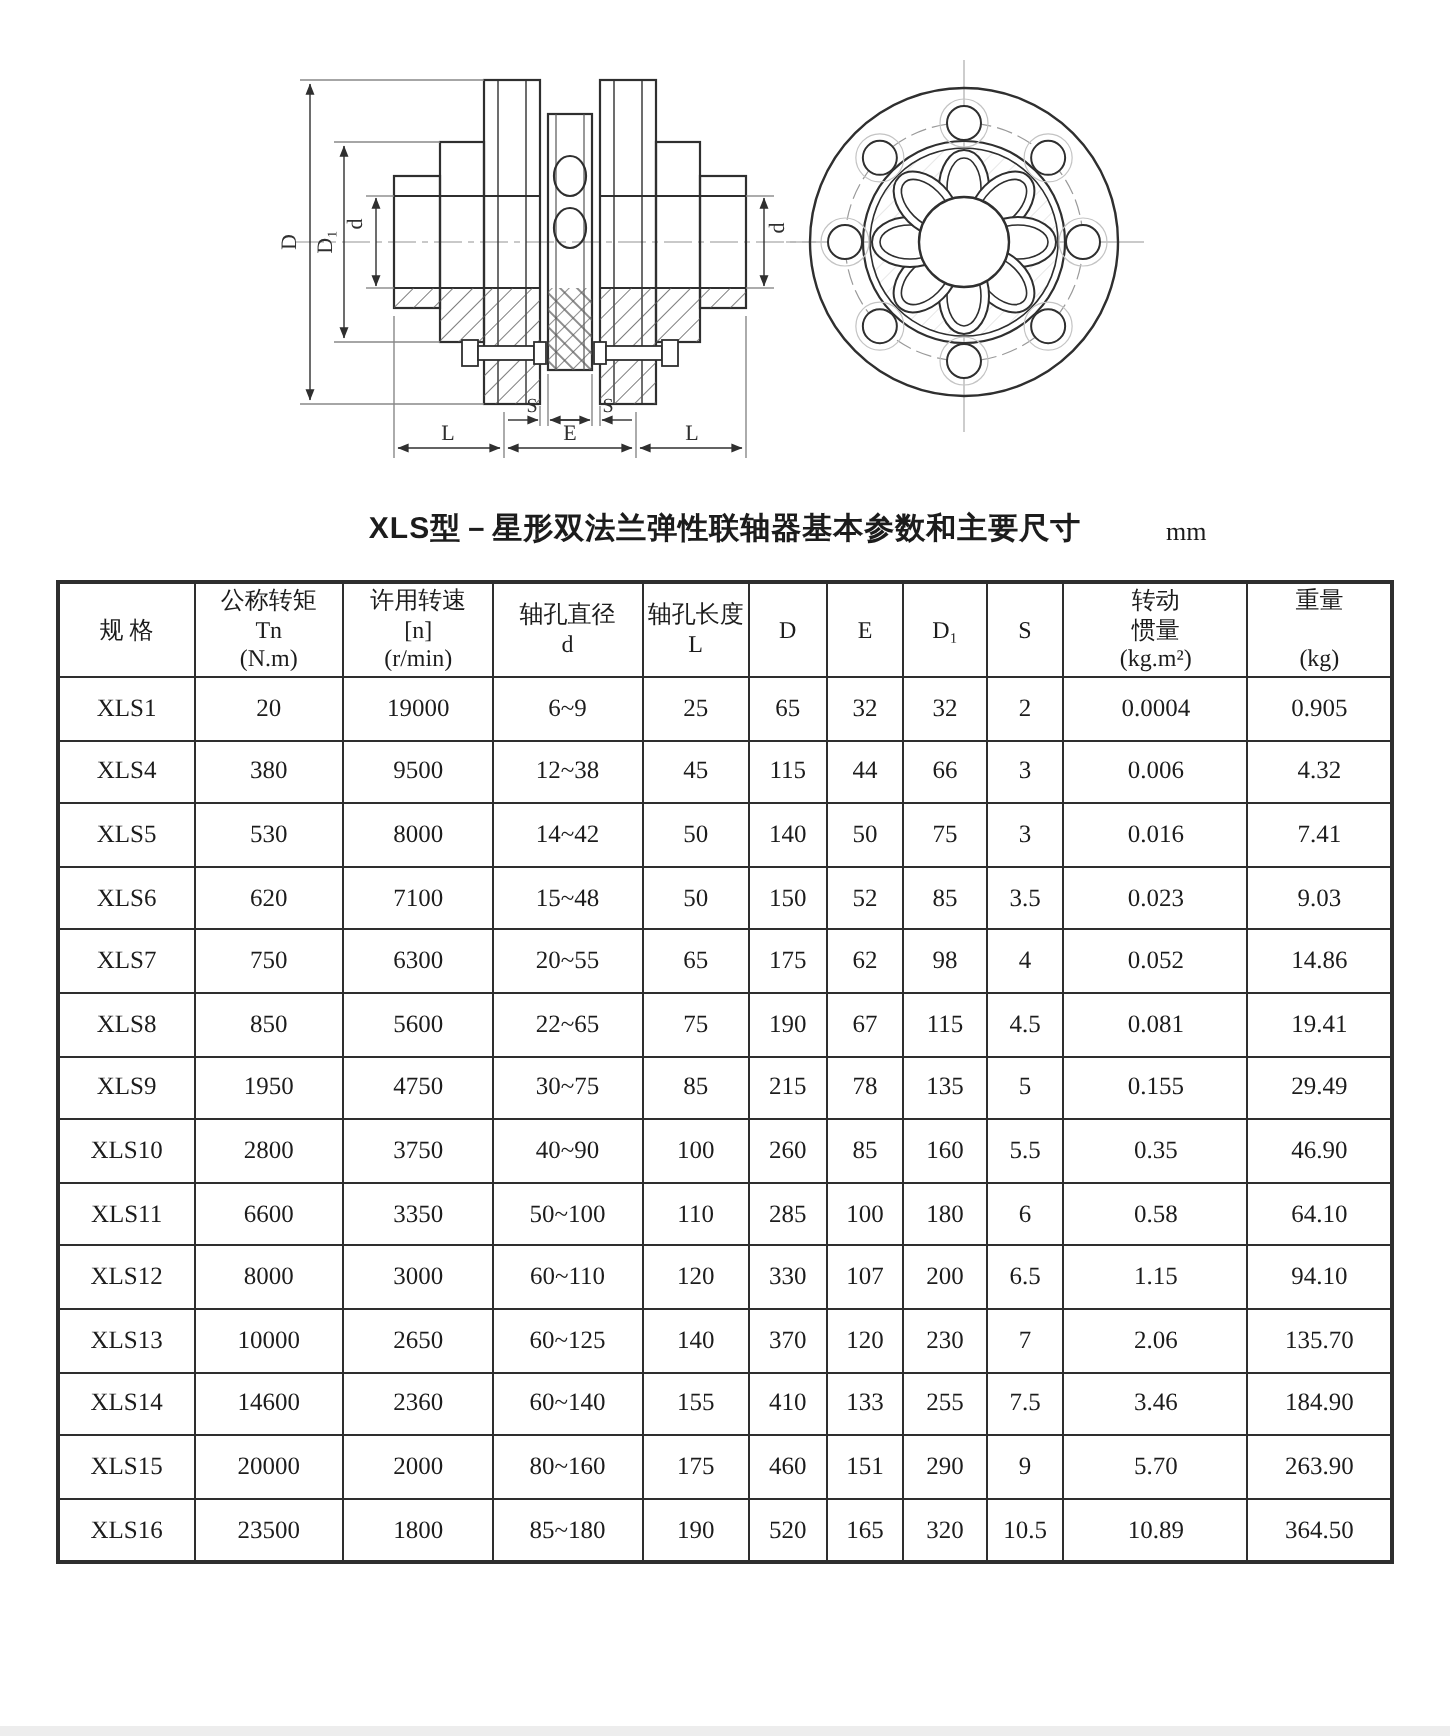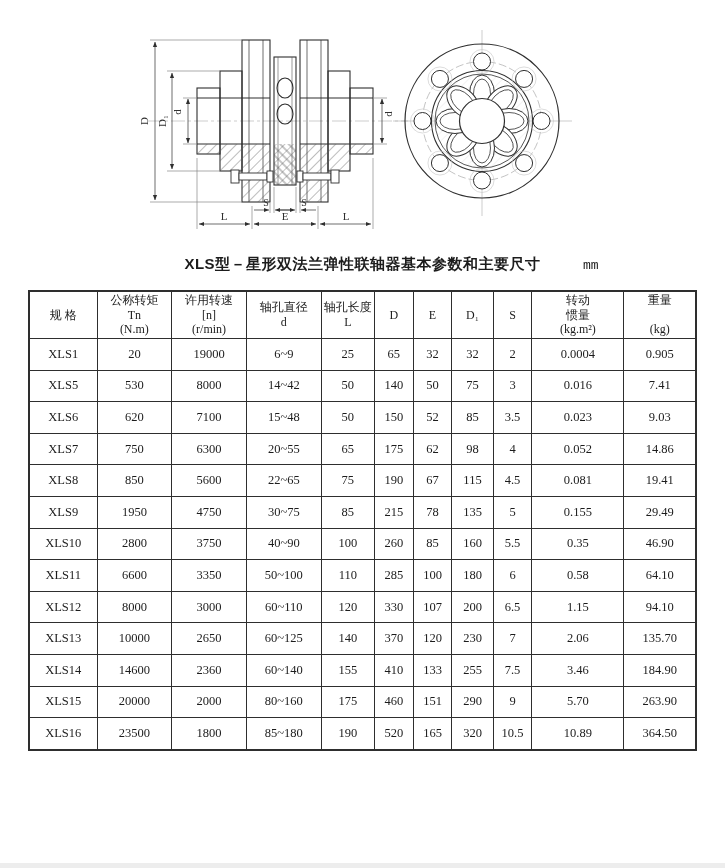--- a/index.html
+++ b/index.html
@@ -8,21 +8,21 @@
     font-family:"Liberation Serif","DejaVu Serif",serif;color:#1c1c1c;
   }
   .drawing-wrap{position:absolute;top:4px;left:0;width:725px;height:246px;}
   .title-row{
     position:absolute;top:255px;left:0;width:725px;text-align:center;
     font-family:"Liberation Sans","DejaVu Sans",sans-serif;
     font-weight:bold;font-size:15px;letter-spacing:0.5px;
   }
   .unit-label{
     position:absolute;top:258px;left:583px;
-    font-family:Liberation Mono, monospace;font-size:13px;
+    font-family:Liberation Serif, serif;font-size:13px;
   }
   table.params{
     position:absolute;top:290px;left:28px;width:669px;
     border-collapse:collapse;table-layout:fixed;
     border:2px solid #2e2e2e;
   }
   table.params th,table.params td{
     border:1px solid #2e2e2e;text-align:center;vertical-align:middle;
     padding:0;font-weight:normal;overflow:hidden;
   }
@@ -292,20 +292,33 @@
         <td>6~9</td>
         <td>25</td>
         <td>65</td>
         <td>32</td>
         <td>32</td>
         <td>2</td>
         <td>0.0004</td>
         <td>0.905</td>
       </tr>
       <tr>
+        <td>XLS4</td>
+        <td>380</td>
+        <td>9500</td>
+        <td>12~38</td>
+        <td>45</td>
+        <td>115</td>
+        <td>44</td>
+        <td>66</td>
+        <td>3</td>
+        <td>0.006</td>
+        <td>4.32</td>
+      </tr>
+      <tr>
         <td>XLS5</td>
         <td>530</td>
         <td>8000</td>
         <td>14~42</td>
         <td>50</td>
         <td>140</td>
         <td>50</td>
         <td>75</td>
         <td>3</td>
         <td>0.016</td>

